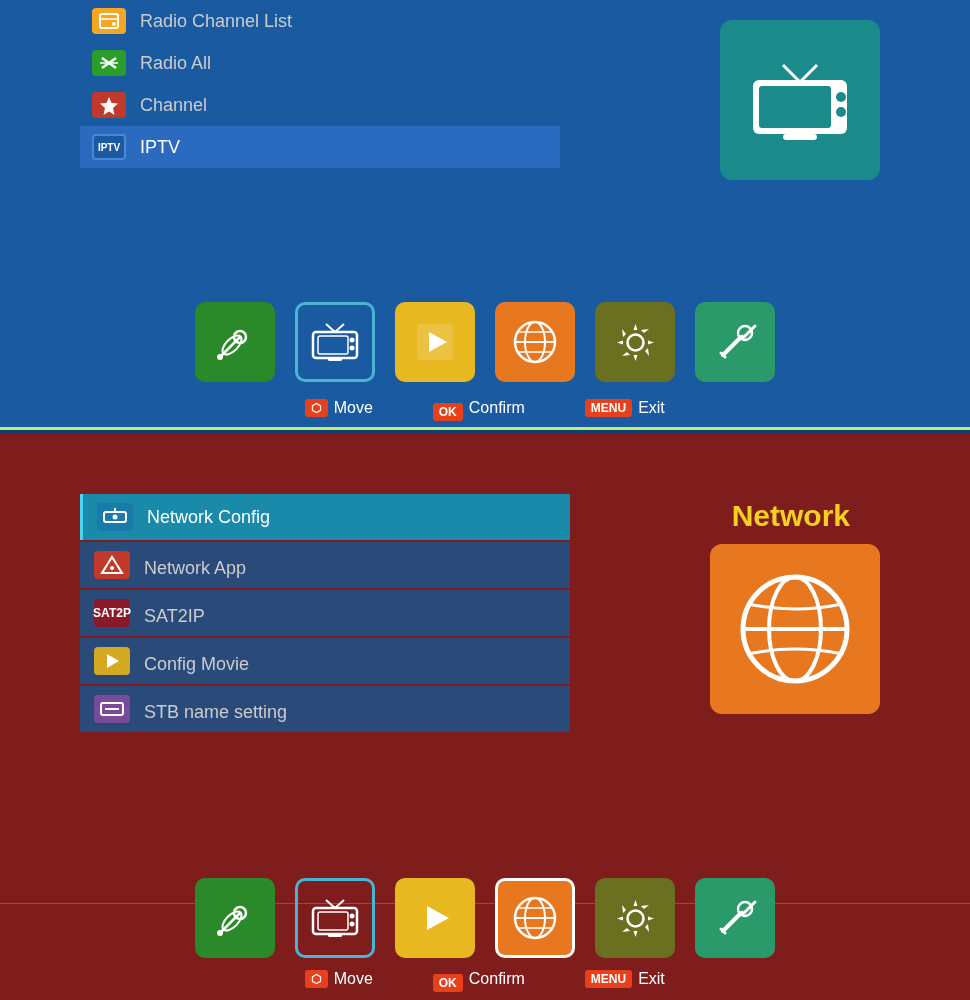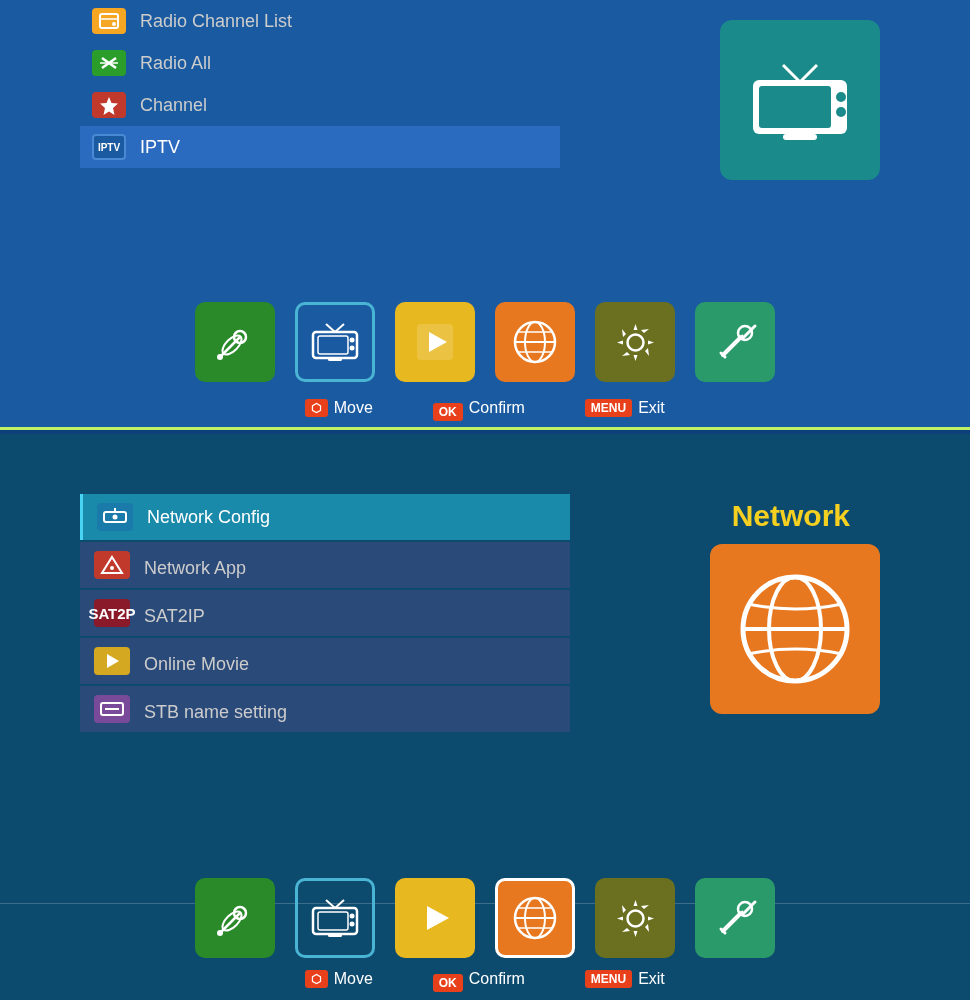--- a/index.html
+++ b/index.html
@@ -132,21 +132,21 @@
     .panel-divider {
       width: 970px;
       height: 4px;
       background: #0d3f7a;
     }
 
     
     .bottom-panel {
       width: 970px;
       height: 566px;
-      background: #0c4a6e;
+      background: #7f1d1d;
       position: relative;
     }
 
     
     .menu-list-bottom {
       position: absolute;
       left: 80px;
       top: 60px;
       width: 490px;
     }
@@ -371,30 +371,30 @@
     <div class="menu-item-bottom">
       <div class="item-icon icon-netapp">
         <svg width="26" height="22" viewBox="0 0 26 22">
             <polygon points="13,3 23,19 3,19" fill="none" stroke="white" stroke-width="2"></polygon>
             <circle cx="13" cy="14" r="2" fill="white"></circle>
           </svg>
       </div>
       <span>Network App</span>
     </div>
     <div class="menu-item-bottom">
-      <div class="item-icon icon-sat2ip" style="font-size:15px;font-weight:bold;">SAT2P</div>
+      <div class="item-icon icon-sat2ip" style="font-size:12px;font-weight:bold;">SAT2P</div>
       <span>SAT2IP</span>
     </div>
     <div class="menu-item-bottom">
       <div class="item-icon icon-movie">
         <svg width="22" height="20" viewBox="0 0 22 20">
             <polygon points="6,3 18,10 6,17" fill="white"></polygon>
           </svg>
       </div>
-      <span>Online Movie</span>
+      <span>Config Movie</span>
     </div>
     <div class="menu-item-bottom">
       <div class="item-icon icon-stb">
         <svg width="26" height="18" viewBox="0 0 26 18">
             <rect x="2" y="3" width="22" height="12" rx="2" fill="none" stroke="white" stroke-width="2"></rect>
             <line x1="6" y1="9" x2="20" y2="9" stroke="white" stroke-width="2"></line>
           </svg>
       </div>
       <span>STB name setting</span>
     </div>

